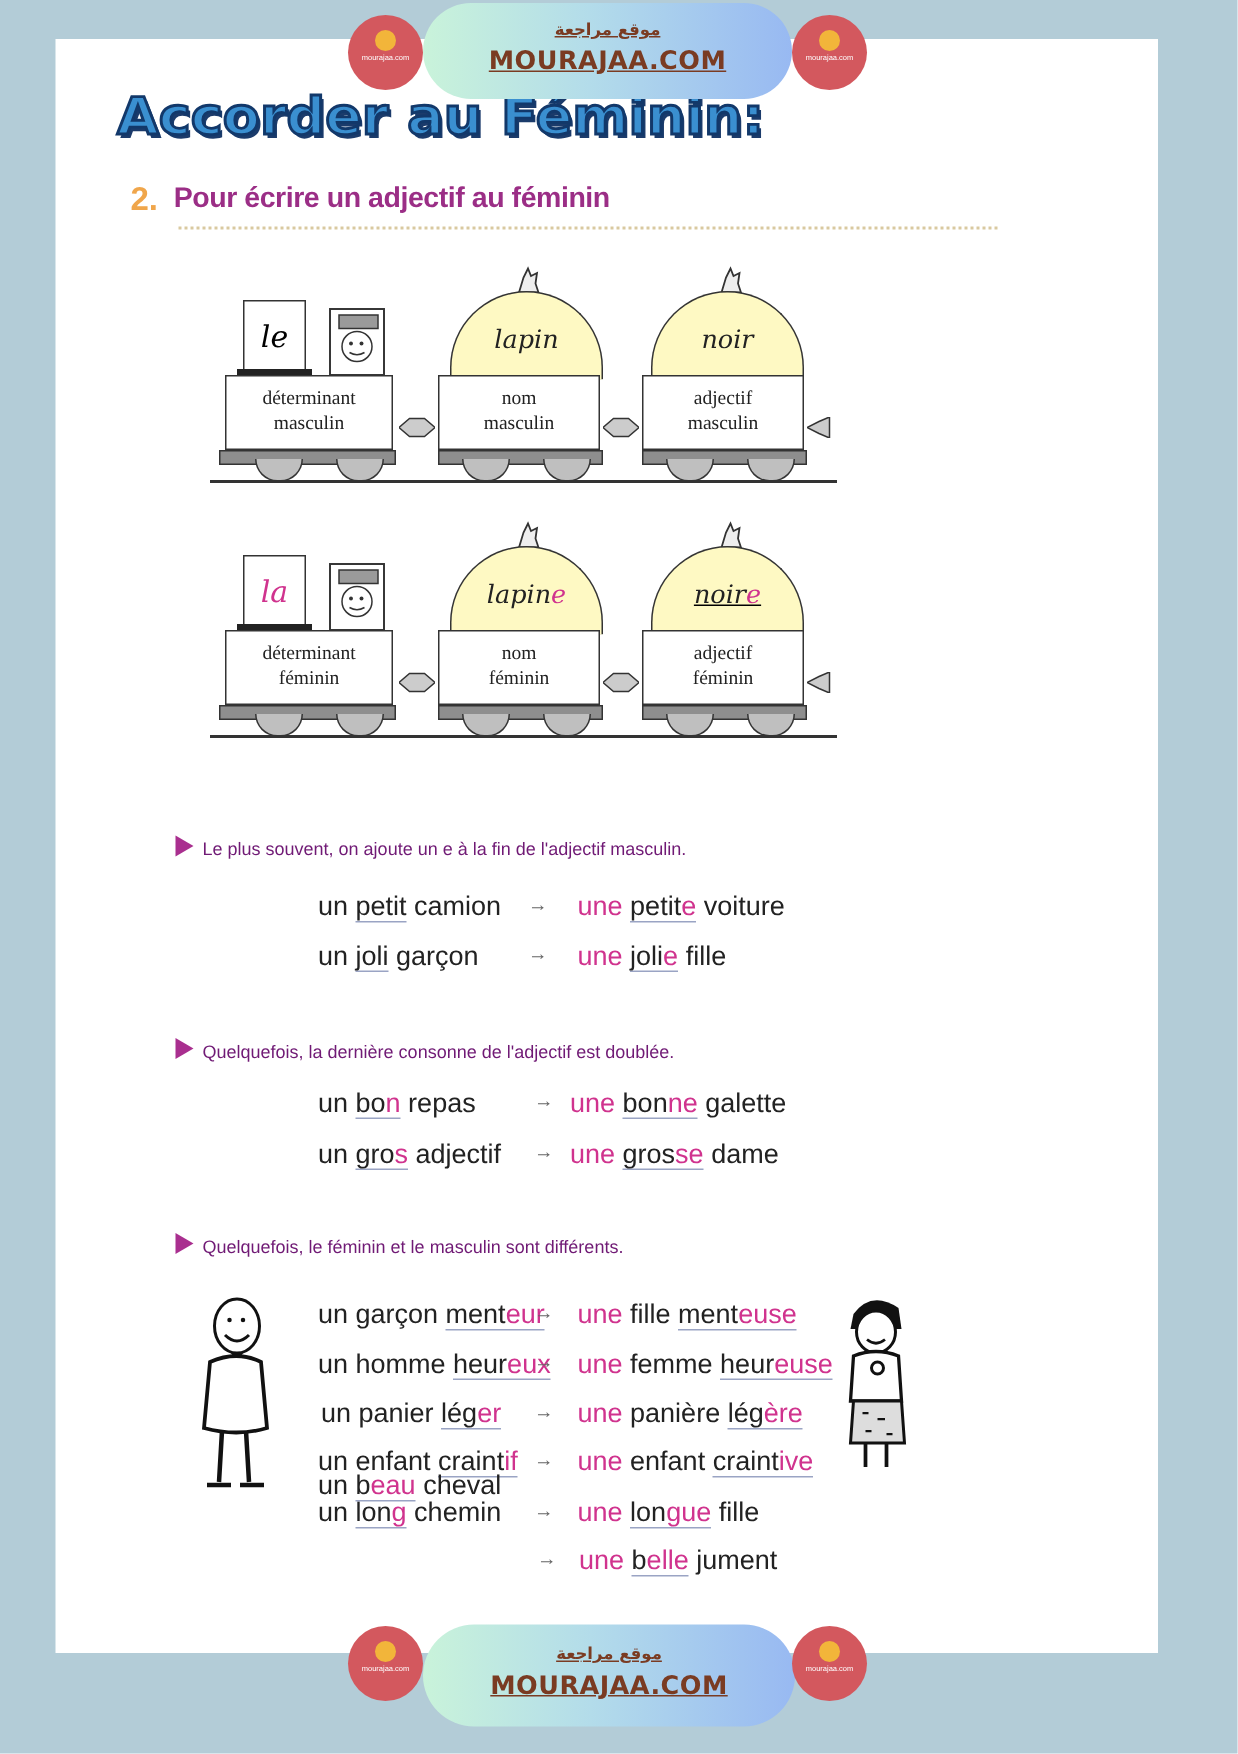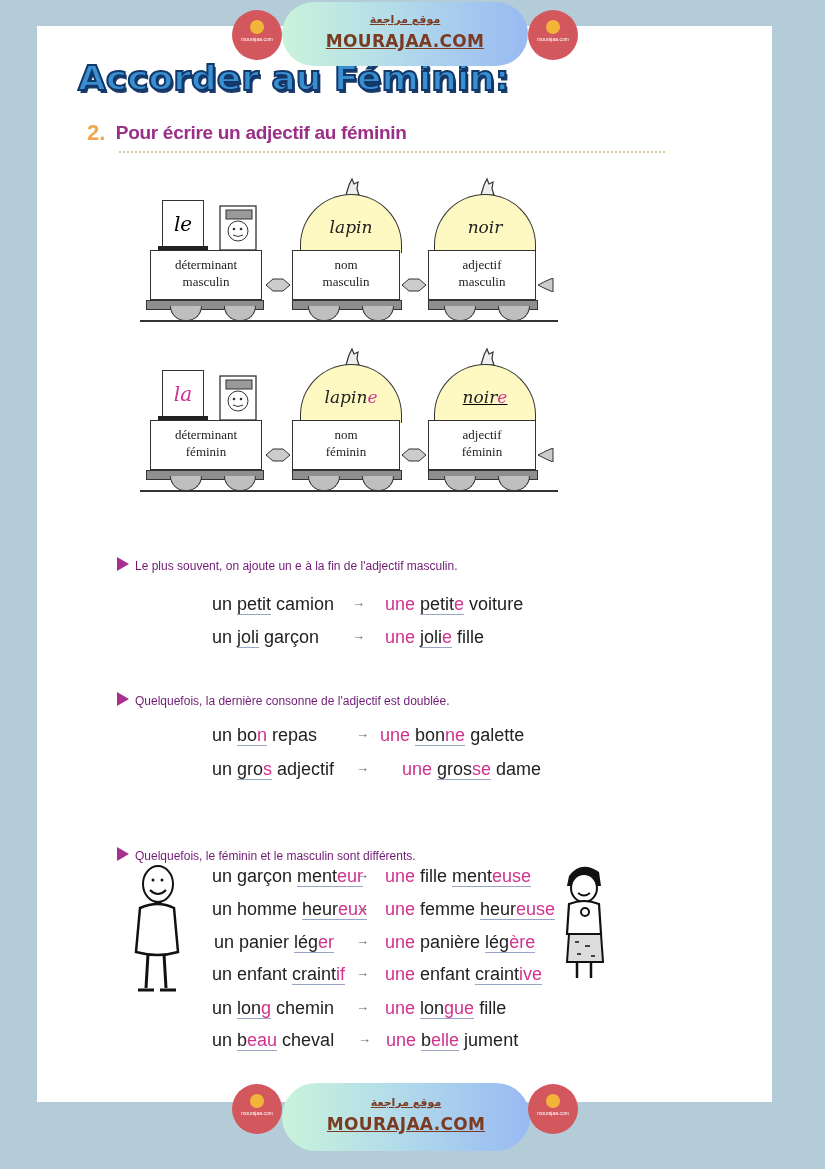--- a/index.html
+++ b/index.html
@@ -213,23 +213,23 @@
 <div class="ex" style="left:385px;top:627px;"><span class="p">une</span><span> </span><u><span>joli</span><span class="p">e</span></u><span> fille</span></div>
 
 <div class="rule" style="top:692px;"><span class="tri"></span><span>Quelquefois, la dernière consonne de l'adjectif est doublée.</span></div>
 
 <div class="ex" style="left:212px;top:725px;"><span>un </span><u><span>bo</span><span class="p">n</span></u><span> repas</span></div>
 <div class="arrow" style="left:356px;top:726px;">→</div>
 <div class="ex" style="left:380px;top:725px;"><span class="p">une</span><span> </span><u><span>bon</span><span class="p">ne</span></u><span> galette</span></div>
 
 <div class="ex" style="left:212px;top:759px;"><span>un </span><u><span>gro</span><span class="p">s</span></u><span> adjectif</span></div>
 <div class="arrow" style="left:356px;top:760px;">→</div>
-<div class="ex" style="left:402px;top:759px;"><span class="p">une</span><span> </span><u><span>gros</span><span class="p">se</span></u><span> dame</span></div>
-
-<div class="rule" style="top:822px;margin-top:25px;"><span class="tri"></span><span>Quelquefois, le féminin et le masculin sont différents.</span></div>
+<div class="ex" style="left:380px;top:759px;"><span class="p">une</span><span> </span><u><span>gros</span><span class="p">se</span></u><span> dame</span></div>
+
+<div class="rule" style="top:822px;"><span class="tri"></span><span>Quelquefois, le féminin et le masculin sont différents.</span></div>
 
 <div class="ex" style="left:212px;top:866px;"><span>un garçon </span><u><span>ment</span><span class="p">eur</span></u></div>
 <div class="arrow" style="left:356px;top:867px;">→</div>
 <div class="ex" style="left:385px;top:866px;"><span class="p">une</span><span> fille </span><u><span>ment</span><span class="p">euse</span></u></div>
 
 <div class="ex" style="left:212px;top:899px;"><span>un homme </span><u><span>heur</span><span class="p">eux</span></u></div>
 <div class="arrow" style="left:356px;top:900px;">→</div>
 <div class="ex" style="left:385px;top:899px;"><span class="p">une</span><span> femme </span><u><span>heur</span><span class="p">euse</span></u></div>
 
 <div class="ex" style="left:214px;top:932px;"><span>un panier </span><u><span>lég</span><span class="p">er</span></u></div>
@@ -237,21 +237,21 @@
 <div class="ex" style="left:385px;top:932px;"><span class="p">une</span><span> panière </span><u><span>lég</span><span class="p">ère</span></u></div>
 
 <div class="ex" style="left:212px;top:964px;"><span>un enfant </span><u><span>craint</span><span class="p">if</span></u></div>
 <div class="arrow" style="left:356px;top:965px;">→</div>
 <div class="ex" style="left:385px;top:964px;"><span class="p">une</span><span> enfant </span><u><span>craint</span><span class="p">ive</span></u></div>
 
 <div class="ex" style="left:212px;top:998px;"><span>un </span><u><span>lon</span><span class="p">g</span></u><span> chemin</span></div>
 <div class="arrow" style="left:356px;top:999px;">→</div>
 <div class="ex" style="left:385px;top:998px;"><span class="p">une</span><span> </span><u><span>lon</span><span class="p">gue</span></u><span> fille</span></div>
 
-<div class="ex" style="left:212px;top:1030px;"><span>un </span><u><span>b</span><span class="p">eau</span></u><span> cheval</span></div>
+<div class="ex" style="left:212px;top:980px;"><span>un </span><u><span>b</span><span class="p">eau</span></u><span> cheval</span></div>
 <div class="arrow" style="left:358px;top:1031px;">→</div>
 <div class="ex" style="left:386px;top:1030px;"><span class="p">une</span><span> </span><u><span>b</span><span class="p">elle</span></u><span> jument</span></div>
 
 <svg class="figure" style="left:128px;top:862px;" width="56" height="134" viewBox="0 0 56 134">
   <ellipse cx="30" cy="22" rx="15" ry="18" fill="#fff" stroke="#111" stroke-width="2"></ellipse>
   <path d="M22 28 Q30 36 38 28" fill="none" stroke="#111" stroke-width="2"></path>
   <circle cx="25" cy="18" r="1.5" fill="#111"></circle>
     <circle cx="34" cy="18" r="1.5" fill="#111"></circle>
   <path d="M26 40 L34 40 L30 46 Z" fill="#111"></path>
   <path d="M12 46 Q30 38 46 46 L50 90 Q30 96 8 90 Z" fill="#fff" stroke="#111" stroke-width="2.5"></path>

